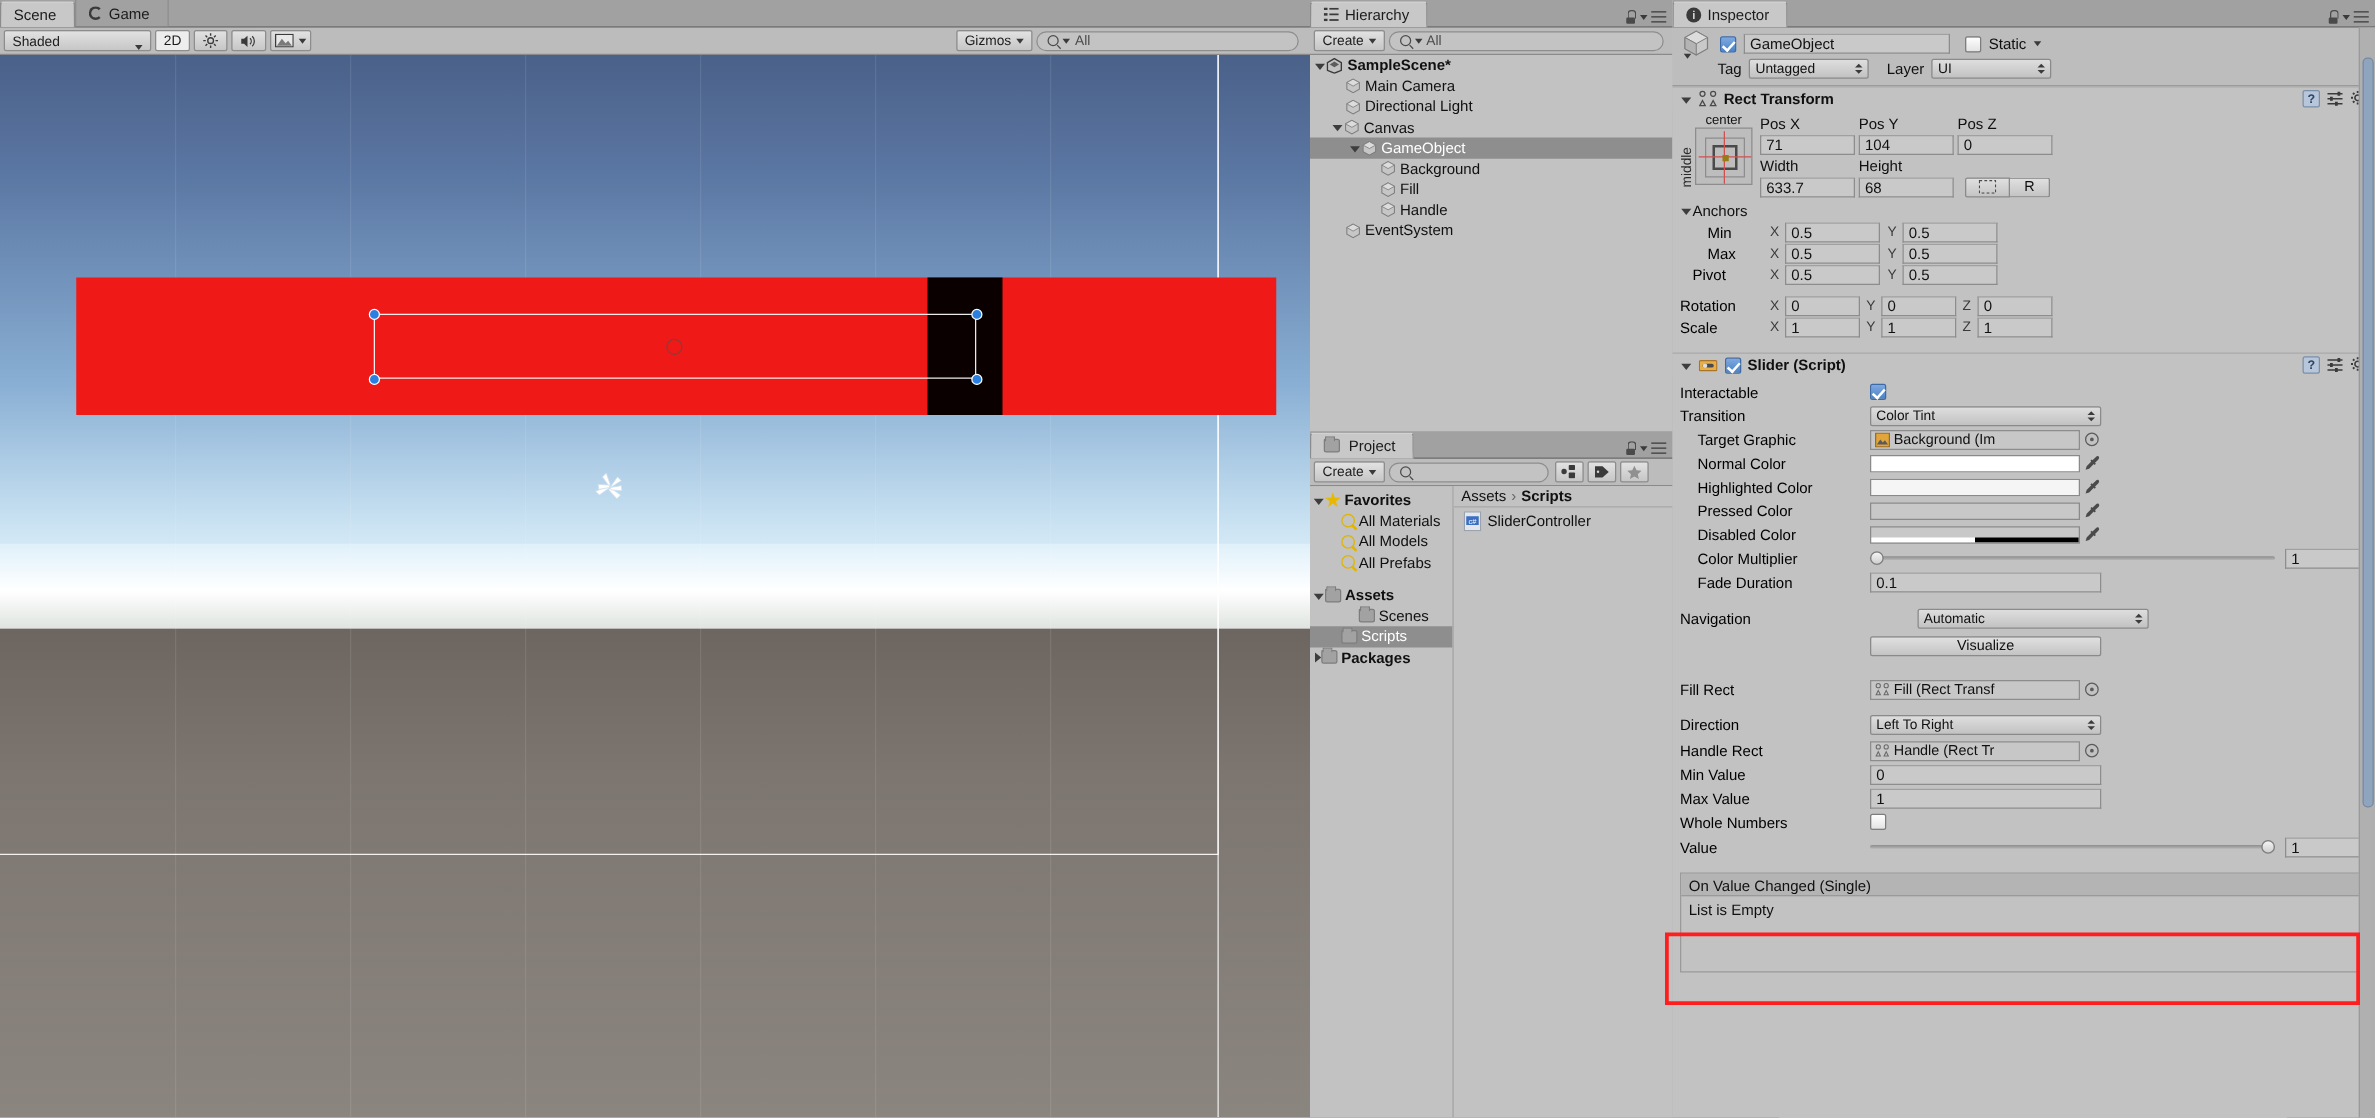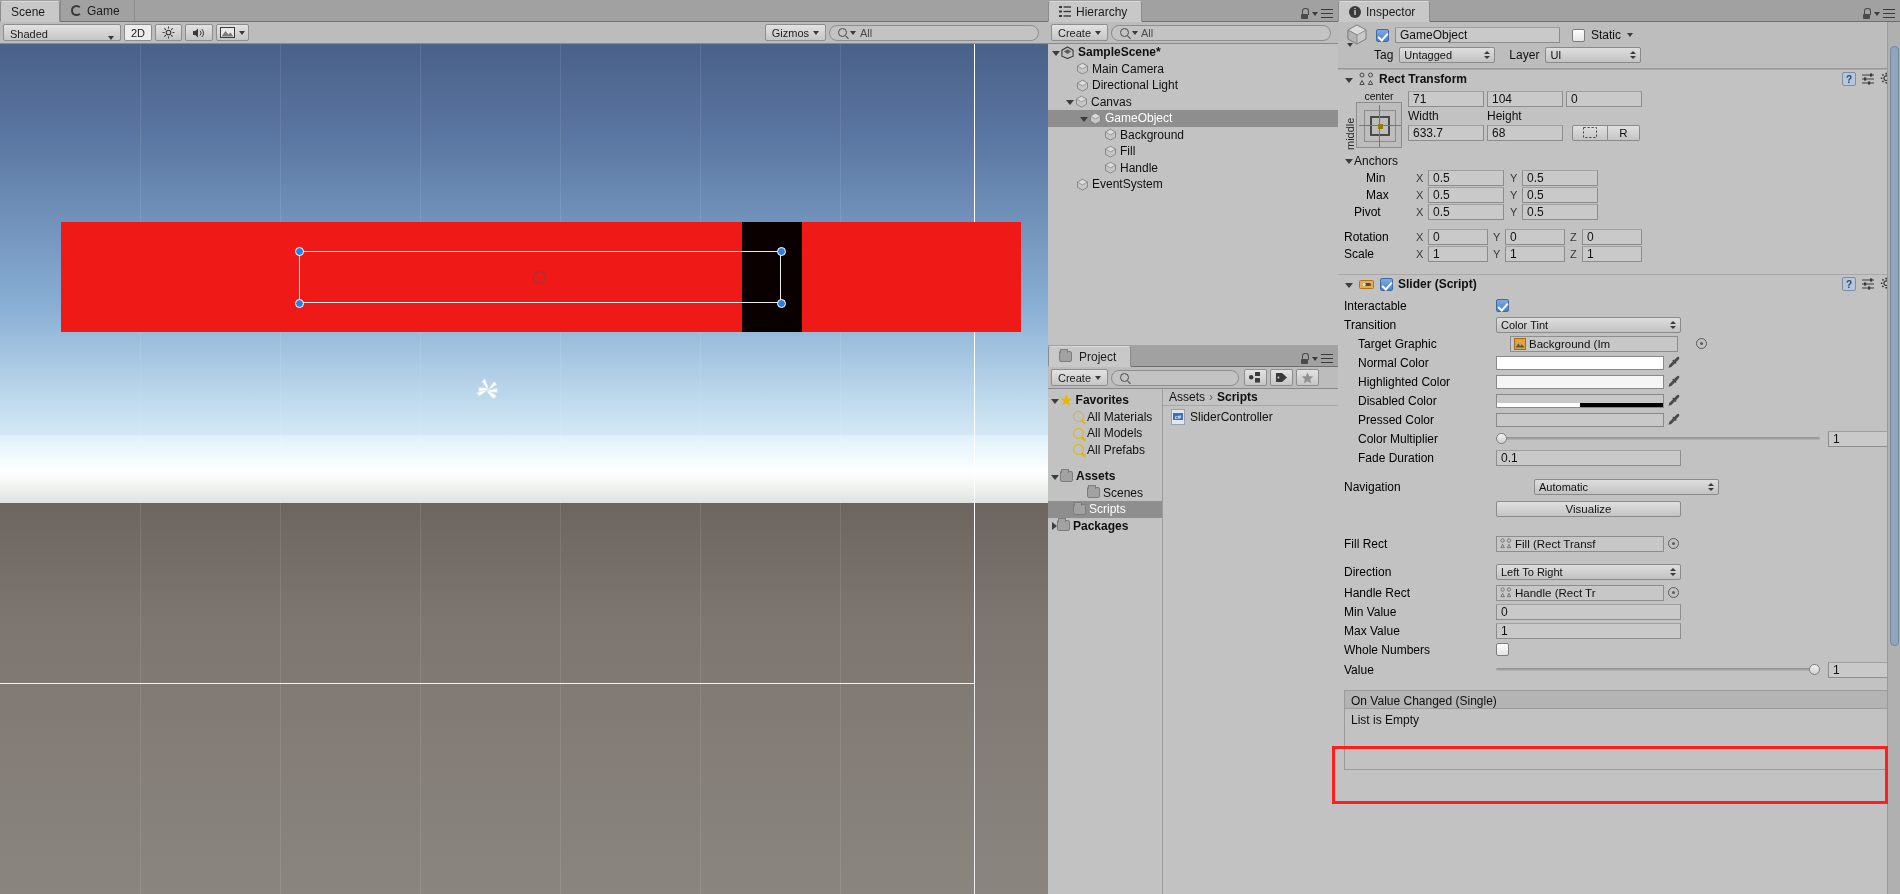--- a/index.html
+++ b/index.html
@@ -578,20 +578,25 @@
                 <div style="position:absolute;left:7px;top:7px;width:32px;height:32px;border:1px solid #8d8d8d;"></div>
                 <div style="position:absolute;left:13px;top:13px;width:20px;height:20px;border:2px solid #4a4a4a;"></div>
                 <div style="position:absolute;left:22px;top:2px;width:1px;height:42px;background:#d05050;"></div>
                 <div style="position:absolute;left:2px;top:22px;width:42px;height:1px;background:#d05050;"></div>
                 <div style="position:absolute;left:20.5px;top:20.5px;width:5px;height:5px;background:#9a7a12;"></div>
               </div>
             </div>
           </div>
           <div style="flex:1;">
             <div class="frow" style="gap:3px;">
+              <span style="width:76px">Pos X</span>
+              <span style="width:76px">Pos Y</span>
+              <span style="width:76px">Pos Z</span>
+            </div>
+            <div class="frow" style="gap:3px;">
               <div class="txtfield" style="width:76px;">
                   <span>71</span>
                 </div>
               <div class="txtfield" style="width:76px;">
                   <span>104</span>
                 </div>
               <div class="txtfield" style="width:76px;">
                   <span>0</span>
                 </div>
             </div>
@@ -726,21 +731,21 @@
         <div class="frow" style="height:19px;">
           <span class="flabel" style="width:152px">Transition</span>
           <div class="dropdown" style="width:185px;">
             <span>Color Tint</span>
             <span class="ddarrow">
                 <i></i>
                 <i></i>
               </span>
           </div>
         </div>
-        <div class="frow" style="height:19px;gap:14px;">
+        <div class="frow" style="height:19px;">
           <span class="flabel" style="width:152px;padding-left:14px;">Target Graphic</span>
           <div class="objfield" style="width:168px;">
             <svg width="12" height="12" viewBox="0 0 12 12">
                 <rect x="0.5" y="0.5" width="11" height="11" fill="#e2a53c" stroke="#9c6d1e"></rect>
                 <path d="M1.5 9.5L4.2 5.5l2.1 2.5 1.6-1.8 2.6 3.3z" fill="#5a5a5a"></path>
               </svg>
             <span>Background (Im</span>
           </div>
           <span class="objdot" style="margin-left:4px;"></span>
         </div>
@@ -753,32 +758,32 @@
             </svg>
         </div>
         <div class="frow" style="height:19px;">
           <span class="flabel" style="width:152px;padding-left:14px;">Highlighted Color</span>
           <div class="colorfield" style="width:168px;background:#f5f5f5;"></div>
           <svg class="eyedrop" viewBox="0 0 13 14" style="margin-left:4px;">
               <path d="M11.5 1.5a2 2 0 00-2.8 0L6 4.2l-.7-.7-1 1 .7.7-3.7 3.7-.8 2.8 2.8-.8 3.7-3.7.7.7 1-1-.7-.7 2.7-2.7a2 2 0 000-2.8z" fill="#4a4a4a"></path>
             </svg>
         </div>
         <div class="frow" style="height:19px;">
+          <span class="flabel" style="width:152px;padding-left:14px;">Pressed Color</span>
+          <div class="colorfield" style="width:168px;background:#c8c8c8;"></div>
+          <svg class="eyedrop" viewBox="0 0 13 14" style="margin-left:4px;">
+              <path d="M11.5 1.5a2 2 0 00-2.8 0L6 4.2l-.7-.7-1 1 .7.7-3.7 3.7-.8 2.8 2.8-.8 3.7-3.7.7.7 1-1-.7-.7 2.7-2.7a2 2 0 000-2.8z" fill="#4a4a4a"></path>
+            </svg>
+        </div>
+        <div class="frow" style="height:19px;">
           <span class="flabel" style="width:152px;padding-left:14px;">Disabled Color</span>
           <div class="colorfield" style="width:168px;background:#c8c8c8;position:relative;overflow:hidden;">
             <div style="position:absolute;left:0;bottom:0;width:50%;height:4px;background:#ffffff;"></div>
             <div style="position:absolute;right:0;bottom:0;width:50%;height:4px;background:#000000;"></div>
           </div>
-          <svg class="eyedrop" viewBox="0 0 13 14" style="margin-left:4px;">
-              <path d="M11.5 1.5a2 2 0 00-2.8 0L6 4.2l-.7-.7-1 1 .7.7-3.7 3.7-.8 2.8 2.8-.8 3.7-3.7.7.7 1-1-.7-.7 2.7-2.7a2 2 0 000-2.8z" fill="#4a4a4a"></path>
-            </svg>
-        </div>
-        <div class="frow" style="height:19px;">
-          <span class="flabel" style="width:152px;padding-left:14px;">Pressed Color</span>
-          <div class="colorfield" style="width:168px;background:#c8c8c8;"></div>
           <svg class="eyedrop" viewBox="0 0 13 14" style="margin-left:4px;">
               <path d="M11.5 1.5a2 2 0 00-2.8 0L6 4.2l-.7-.7-1 1 .7.7-3.7 3.7-.8 2.8 2.8-.8 3.7-3.7.7.7 1-1-.7-.7 2.7-2.7a2 2 0 000-2.8z" fill="#4a4a4a"></path>
             </svg>
         </div>
 
         <div class="frow" style="height:19px;">
           <span class="flabel" style="width:152px;padding-left:14px;">Color Multiplier</span>
           <div class="minislider" style="width:95px;">
             <div class="ms-track"></div>
             <div class="ms-knob" style="left:0px;"></div>

